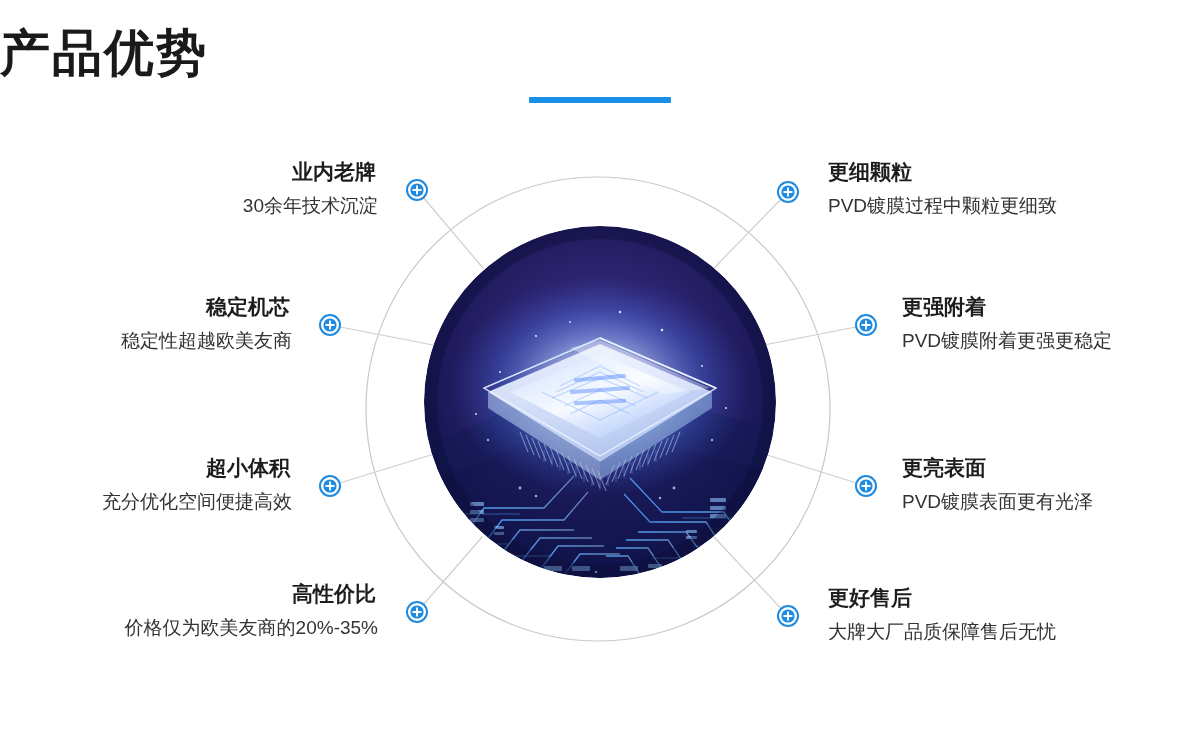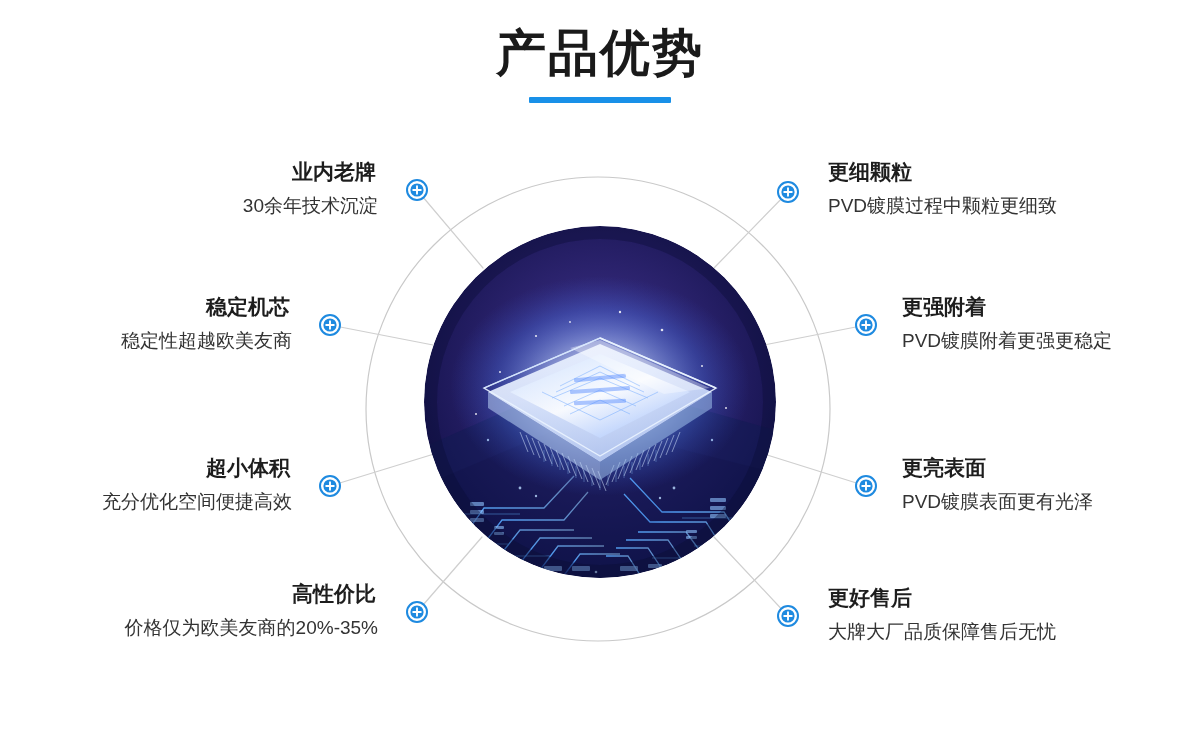--- a/index.html
+++ b/index.html
@@ -20,21 +20,20 @@
     width: 1200px;
     height: 750px;
   }
 
   
   .title-block {
     position: absolute;
     left: 0;
     top: 22px;
     width: 1200px;
-    text-align: center;
   }
   .title-text {
     font-size: 50px;
     font-weight: 700;
     letter-spacing: 2px;
     line-height: 1.25;
     color: #1a1a1a;
   }
   .title-rule {
     margin: 12px auto 0 auto;

